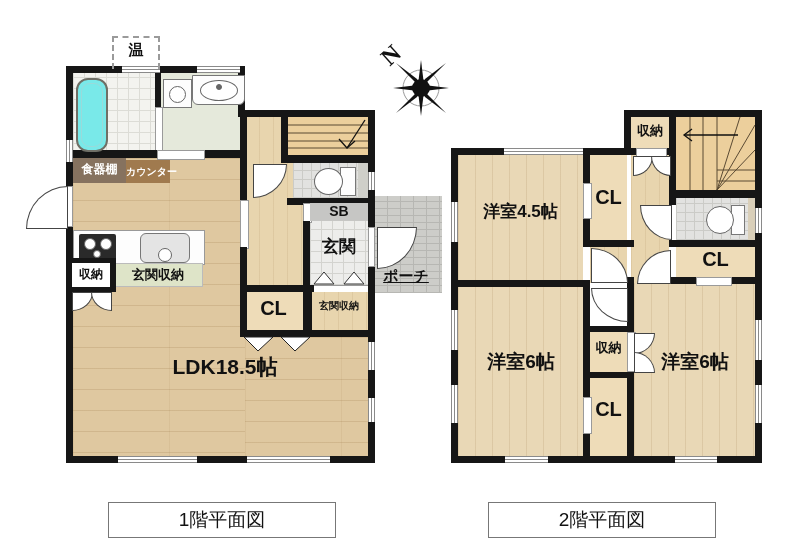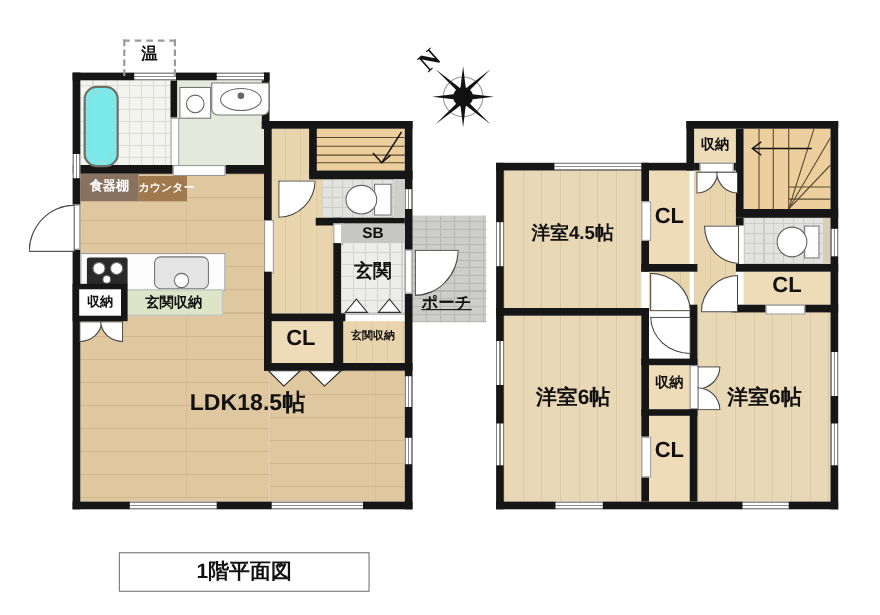--- a/index.html
+++ b/index.html
@@ -33,21 +33,21 @@
   .sbband{position:absolute;background:#c6c6c4;}
   
   .winh{position:absolute;height:7px;background:repeating-linear-gradient(180deg,#8a8a8a 0 1px,#fff 1px 3px);}
   .winv{position:absolute;width:7px;background:repeating-linear-gradient(90deg,#8a8a8a 0 1px,#fff 1px 3px);}
   .slide{position:absolute;background:#fff;border:1px solid #9a9a9a;}
   .arc{position:absolute;background:#fff;border:1px solid #444;}
   
   .lbl{position:absolute;color:#111;font-weight:bold;white-space:nowrap;text-align:center;line-height:1.1;}
   .lblw{color:#fff;font-weight:bold;}
   .cap{position:absolute;background:#fff;border:1px solid #777;text-align:center;
-       font-size:19px;font-weight:bold;color:#111;}
+       font-size:19px;font-weight:normal;color:#111;}
   
   .tub{position:absolute;background:#79e9e9;border:2px solid #6f6f66;border-radius:12px;}
   .tub:before{content:"";position:absolute;inset:3px;border:1px solid #9adada;border-radius:9px;}
   .fixture{position:absolute;background:#fdfdfd;border:1px solid #777;}
   .circ{position:absolute;border:1px solid #666;border-radius:50%;background:#fff;}
 </style>
 </head>
 <body>
 
 <div id="page">
@@ -275,14 +275,17 @@
       <polygon points="36,36 33,33 8,36 33,39"></polygon>
         <polygon points="36,36 39,33 64,36 39,39"></polygon>
     </g>
     <circle cx="36" cy="36" r="9" fill="#111"></circle>
   </svg>
   <div class="lbl" style="left:376px;top:42px;width:30px;font-size:24px;font-family:'Liberation Serif','DejaVu Serif',serif;transform:rotate(-42deg);">N</div>
 
   <div class="cap" style="left:108px;top:502px;width:226px;height:34px;line-height:34px;">
     <span>1階平面図</span>
   </div>
+  <div class="cap" style="left:488px;top:502px;width:226px;height:34px;line-height:34px;">
+    <span>2階平面図</span>
+  </div>
 
 </div>
 
 </body></html>

